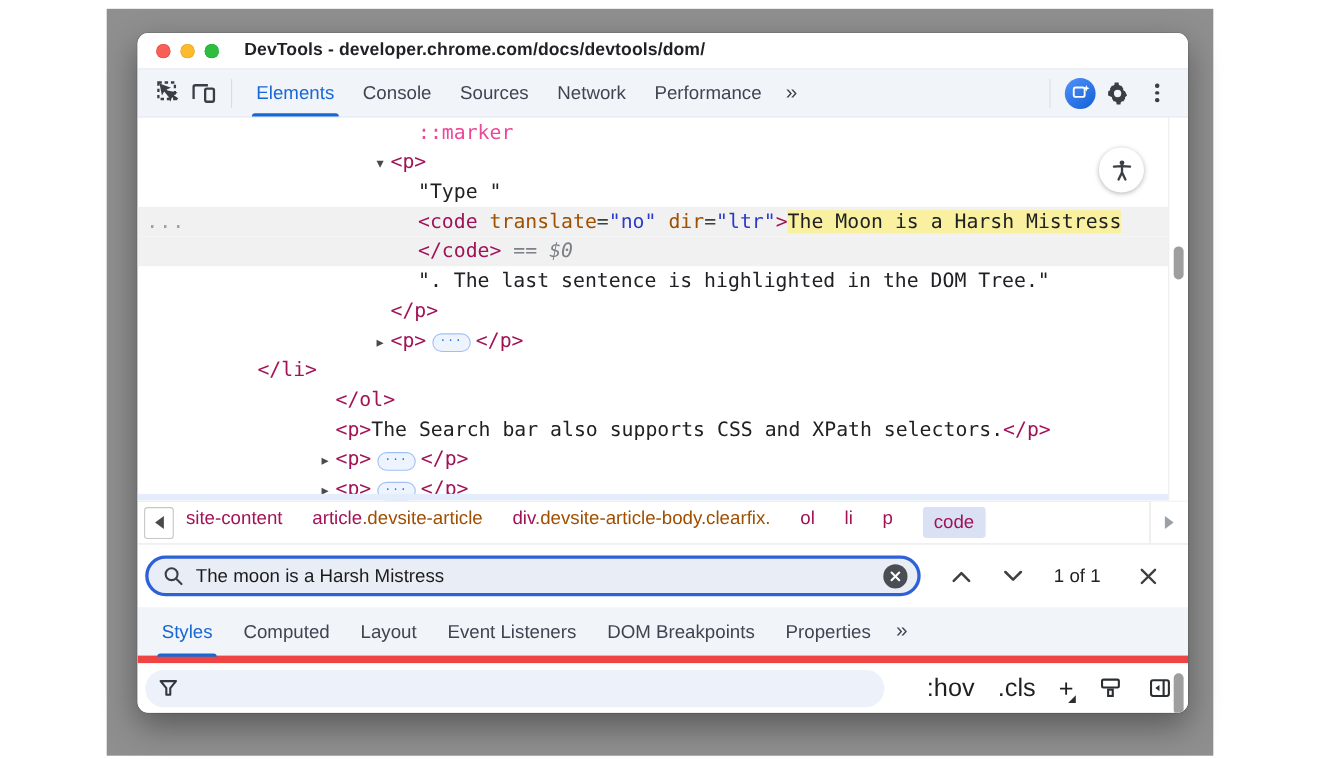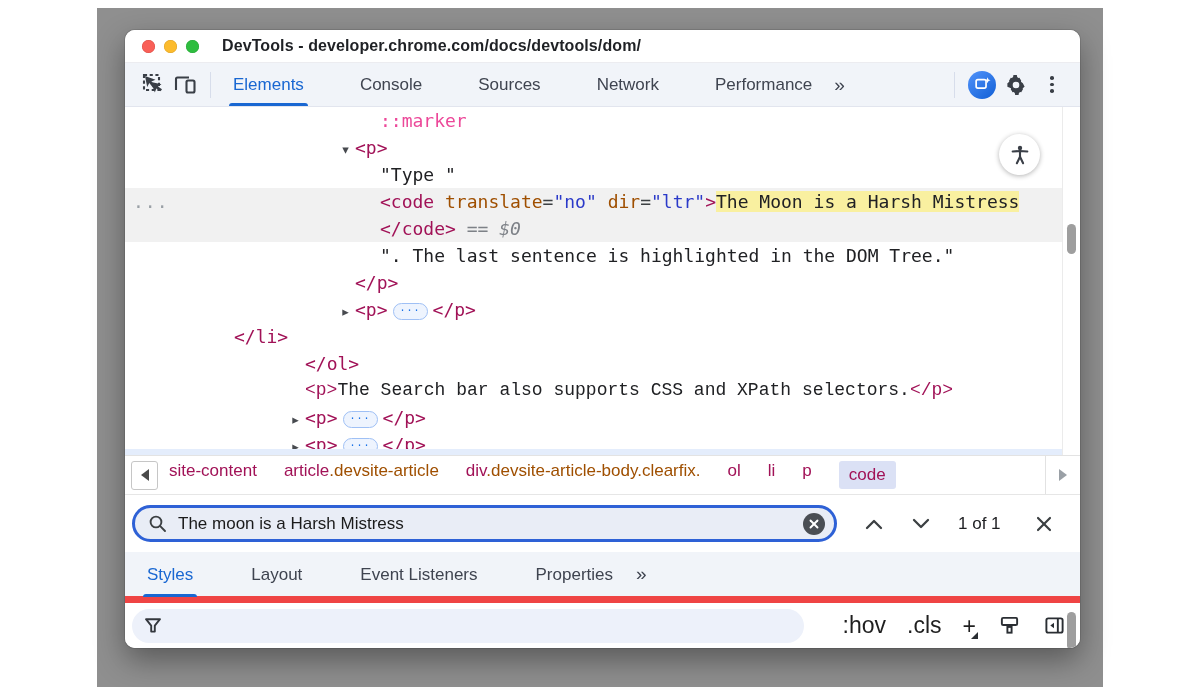--- a/index.html
+++ b/index.html
@@ -16,21 +16,21 @@
   .light.red{background:#f95f57;box-shadow:inset 0 0 0 .5px #d94c44;}
   .light.yellow{background:#fcbb2d;box-shadow:inset 0 0 0 .5px #dca023;}
   .light.green{background:#2ebd3f;box-shadow:inset 0 0 0 .5px #24a535;}
   .title{margin-left:23px;font-weight:bold;font-size:16px;color:#1f2125;letter-spacing:.1px;}
 
   
   .toolbar{flex:0 0 43px;background:#f1f4f9;border-top:1px solid #ececf0;border-bottom:1px solid #e2e5ee;
     display:flex;align-items:center;padding:0 12px;}
   .tool-btn{width:32px;height:32px;display:flex;align-items:center;justify-content:center;background:none;border:0;padding:0;}
   .vsep{width:1px;height:26px;background:#d7ddeb;margin:0 9px;}
-  .tabs{display:flex;height:43px;gap:30px;}
+  .tabs{display:flex;height:43px;}
   .tab{position:relative;display:flex;align-items:center;padding:0 13px;font-size:17px;color:#3f4450;
     background:none;border:0;font-family:inherit;cursor:default;}
   .tab.active{color:#1967d2;}
   .tab.active::after{content:"";position:absolute;left:9px;right:9px;bottom:0;height:3px;background:#1967d2;border-radius:3px 3px 0 0;}
   .more-btn{background:none;border:0;font-size:19px;color:#3f4450;padding:0 9px;letter-spacing:-3px;font-family:inherit;}
   .tb-right{margin-left:auto;display:flex;align-items:center;gap:4px;}
   .ai-btn{width:28px;height:28px;border-radius:50%;border:0;padding:0;display:flex;align-items:center;justify-content:center;
     background:linear-gradient(140deg,#4b8ef7 10%,#1764d9 90%);}
   .kebab{display:flex;flex-direction:column;gap:3px;align-items:center;}
   .kebab i{width:3.6px;height:3.6px;border-radius:50%;background:#3a3f47;}
@@ -171,21 +171,21 @@
         <div class="dom-row" style="padding-left: 255px;"><span class="c-pseudo">::marker</span></div>
         <div class="dom-row" style="padding-left: 230px;"><span class="arw">▾</span><span class="c-tag">&lt;p&gt;</span></div>
         <div class="dom-row" style="padding-left: 255px;"><span class="c-text">"Type "</span></div>
         <div class="dom-row sel" style="padding-left: 255px;"><span class="gutter-dots">...</span><span class="c-tag">&lt;code</span><span class="c-plain"> </span><span class="c-attr">translate</span><span class="c-eq">=</span><span class="c-val">"no"</span><span class="c-plain"> </span><span class="c-attr">dir</span><span class="c-eq">=</span><span class="c-val">"ltr"</span><span class="c-tag">&gt;</span><span class="c-text hl">The Moon is a Harsh Mistress</span></div>
         <div class="dom-row sel" style="padding-left: 255px;"><span class="c-tag">&lt;/code&gt;</span><span class="c-delim"> == </span><span class="c-dollar">$0</span></div>
         <div class="dom-row" style="padding-left: 255px;"><span class="c-text">". The last sentence is highlighted in the DOM Tree."</span></div>
         <div class="dom-row" style="padding-left: 230px;"><span class="c-tag">&lt;/p&gt;</span></div>
         <div class="dom-row" style="padding-left: 230px;"><span class="arw">▸</span><span class="c-tag">&lt;p&gt;</span><span class="pill">···</span><span class="c-tag">&lt;/p&gt;</span></div>
         <div class="dom-row" style="padding-left: 109px;"><span class="c-tag">&lt;/li&gt;</span></div>
         <div class="dom-row" style="padding-left: 180px;"><span class="c-tag">&lt;/ol&gt;</span></div>
-        <div class="dom-row" style="padding-left: 180px; font-family: Liberation Mono, monospace;"><span class="c-tag">&lt;p&gt;</span><span class="c-text">The Search bar also supports CSS and XPath selectors.</span><span class="c-tag">&lt;/p&gt;</span></div>
+        <div class="dom-row" style="padding-left: 180px;"><span class="c-tag">&lt;p&gt;</span><span class="c-text">The Search bar also supports CSS and XPath selectors.</span><span class="c-tag">&lt;/p&gt;</span></div>
         <div class="dom-row" style="padding-left: 180px;"><span class="arw">▸</span><span class="c-tag">&lt;p&gt;</span><span class="pill">···</span><span class="c-tag">&lt;/p&gt;</span></div>
         <div class="dom-row" style="padding-left: 180px;"><span class="arw">▸</span><span class="c-tag">&lt;p&gt;</span><span class="pill">···</span><span class="c-tag">&lt;/p&gt;</span></div>
       </div>
     <button class="fab">
       <svg width="22" height="22" viewBox="0 0 24 24">
         <circle cx="12" cy="4.4" r="2.4" fill="#3a3f47"></circle>
         <path d="M4 8.2 L12 7.6 L20 8.2" fill="none" stroke="#3a3f47" stroke-width="2.3" stroke-linecap="round"></path>
         <path d="M12 7.6 V14 L8.6 21" fill="none" stroke="#3a3f47" stroke-width="2.3" stroke-linecap="round" stroke-linejoin="round"></path>
         <path d="M12 14 L15.4 21" fill="none" stroke="#3a3f47" stroke-width="2.3" stroke-linecap="round"></path>
       </svg>
@@ -243,22 +243,24 @@
       <svg width="18" height="18" viewBox="0 0 18 18">
         <line x1="3" y1="3" x2="15" y2="15" stroke="#3c4043" stroke-width="2.2" stroke-linecap="round"></line>
         <line x1="15" y1="3" x2="3" y2="15" stroke="#3c4043" stroke-width="2.2" stroke-linecap="round"></line>
       </svg>
     </button>
   </div>
 
   <div class="sidetabs">
     <nav class="tabs" id="side-tabs">
         <button class="tab active">Styles</button>
+        <button class="tab">Computed</button>
         <button class="tab">Layout</button>
         <button class="tab">Event Listeners</button>
+        <button class="tab">DOM Breakpoints</button>
         <button class="tab">Properties</button>
       </nav>
     <button class="more-btn">»</button>
   </div>
 
   <div class="filterrow">
     <div class="filter-pill">
       <svg width="18" height="17" viewBox="0 0 18 17">
         <path d="M2 2.2 H16 L10.8 8.6 V14.6 H7.2 V8.6 Z" fill="none" stroke="#33373d" stroke-width="1.9" stroke-linejoin="round"></path>
       </svg>

